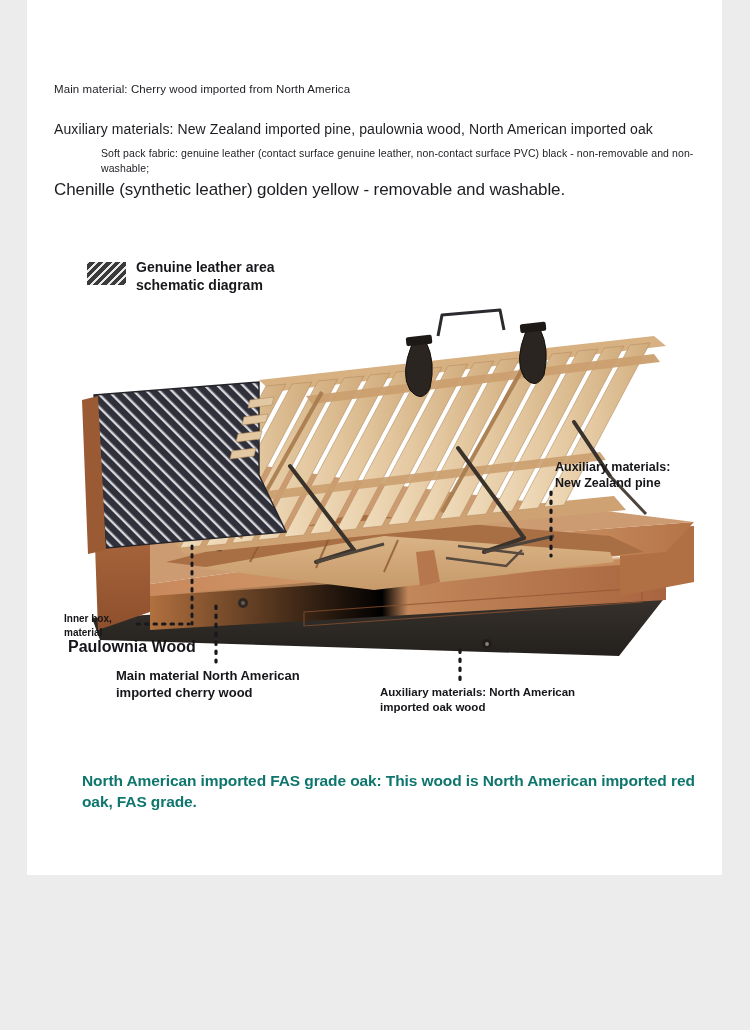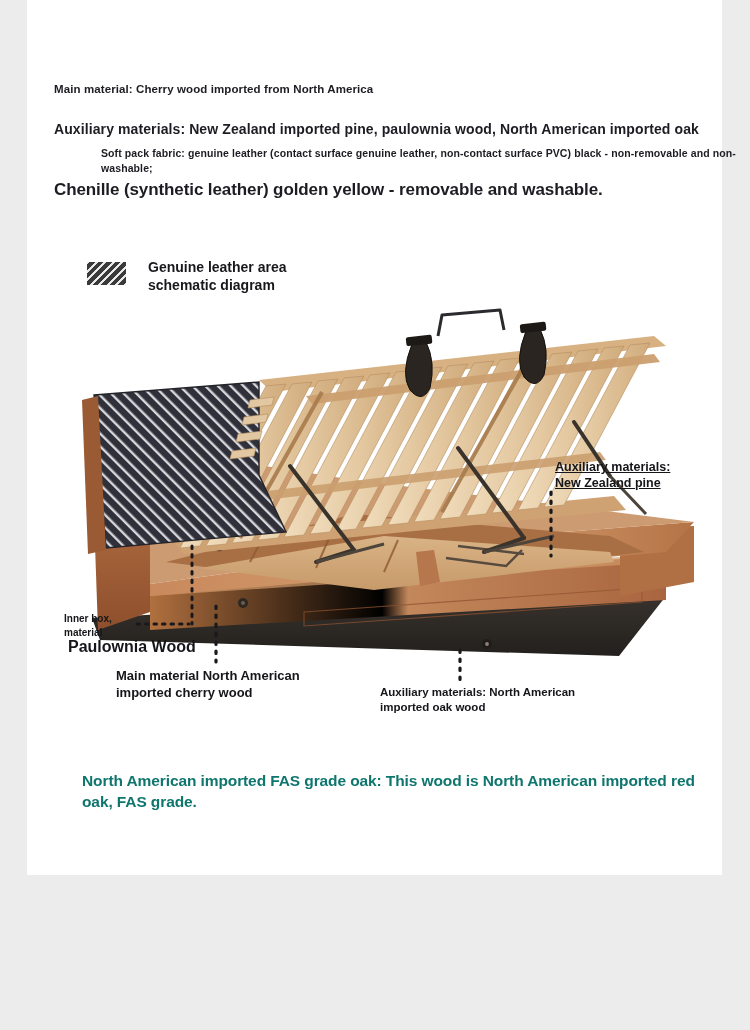--- a/index.html
+++ b/index.html
@@ -14,48 +14,48 @@
   }
   .page-card{
     position:absolute;
     left:27px; top:0px;
     width:695px; height:875px;
     background:#ffffff;
   }
   
   .spec-block{position:absolute; left:27px; top:82px; width:645px;}
   .spec-line{
-    color:#1c1c22; font-weight:bold; line-height:1.35;
+    color:#1c1c22; font-weight:normal; line-height:1.35;
     letter-spacing:.1px;
   }
   .spec-main{font-size:11.5px; margin-bottom:22px;}
   .spec-aux{font-size:14px; margin-bottom:8px;}
   .spec-soft{font-size:10.5px; line-height:1.42; margin-bottom:3px; width:640px;margin-left:47px;}
   .spec-chenille{font-size:17px; line-height:1.32; letter-spacing:-.1px;}
 
   
-  .legend{position:absolute; left:60px; top:258px; display:flex; align-items:flex-start; gap:22px;}
+  .legend{position:absolute; left:60px; top:258px; display:flex; align-items:flex-start; gap:10px;}
   .legend-swatch{
     width:39px;height:23px;margin-top:4px;
     background:
       repeating-linear-gradient(-45deg,
         #e9e9e9 0px,#e9e9e9 2px,
         #3a3a3a 2px,#3a3a3a 6px);
     border:0;
     flex:none;
   }
   .legend-label{font-size:14px;font-weight:bold;color:#17171c;line-height:1.3;}
 
   
   .illo{position:absolute; left:27px; top:300px; width:695px; height:420px;}
   .illo svg{display:block;}
 
   
   .callout{position:absolute; font-weight:bold; color:#15151a; line-height:1.28;}
-  #callout-pine{left:528px; top:459px; font-size:12.5px;text-decoration:underline;}
+  #callout-pine{left:528px; top:459px; font-size:12.5px;}
   #callout-inner{left:37px; top:612px; font-size:10px; line-height:1.35;}
   #callout-paulownia{left:41px; top:637px; font-size:16px;}
   #callout-cherry{left:89px; top:668px; font-size:13px;}
   #callout-oak{left:353px; top:685px; font-size:11.5px;}
 
   
   .bottom-note{
     position:absolute; left:55px; top:770px; width:640px;
     font-size:15.5px; font-weight:bold; color:#0f766e; line-height:1.38;
     letter-spacing:-.1px;

